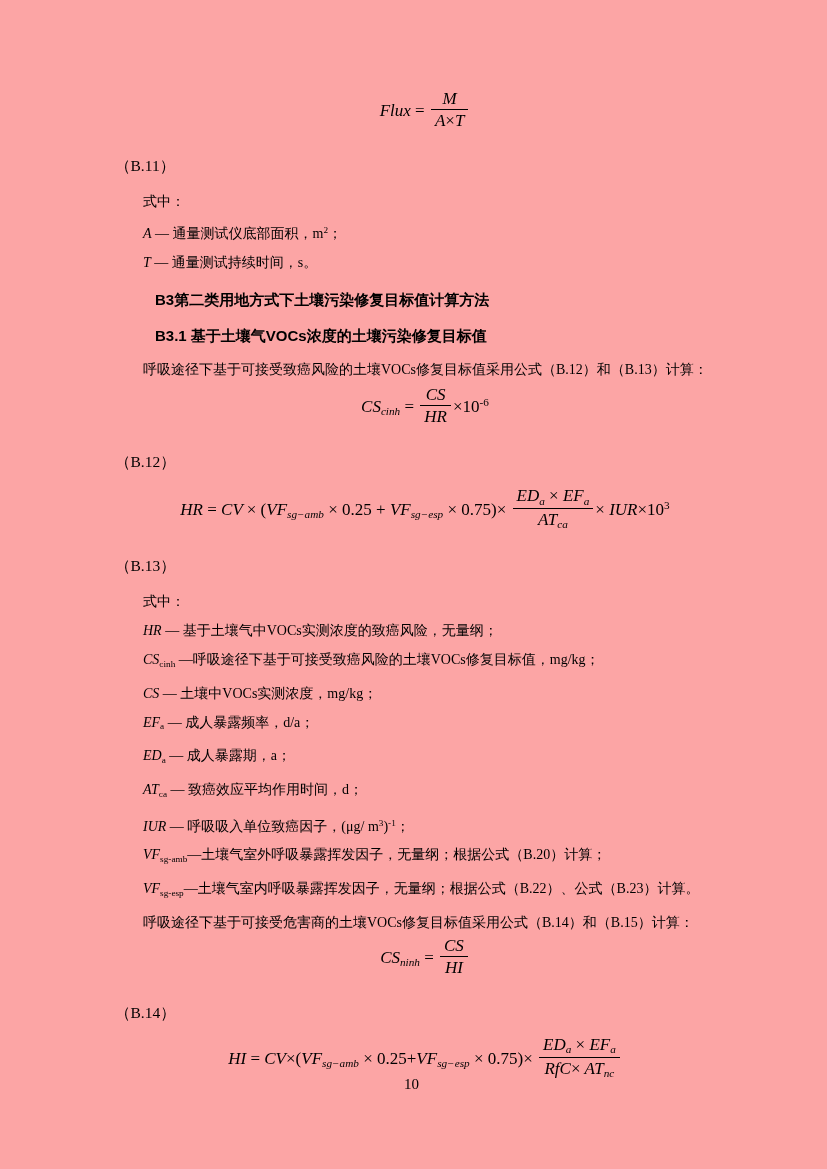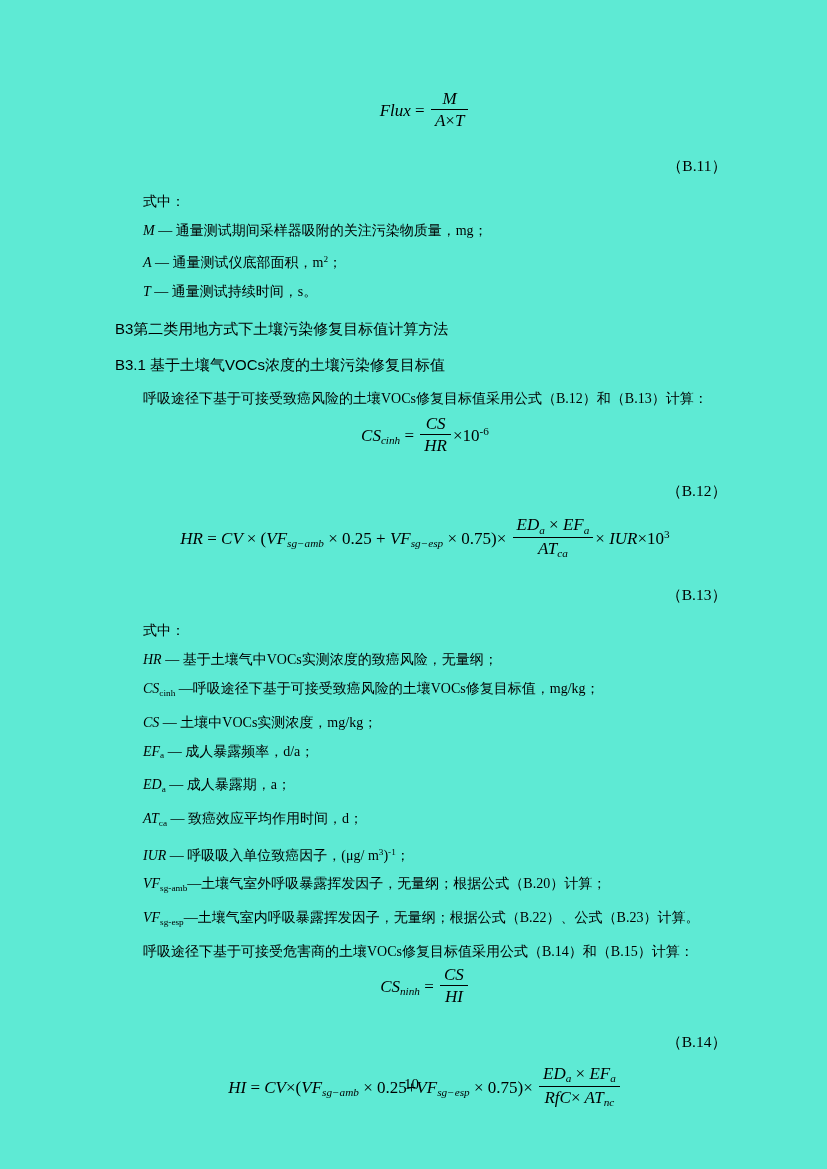--- a/index.html
+++ b/index.html
@@ -8,21 +8,21 @@
     background: #ffffff;
   }
   body {
     font-family: "Liberation Serif", "DejaVu Serif", serif;
     color: #000000;
   }
   .page {
     position: relative;
     width: 827px;
     height: 1169px;
-    background: #5eead4;
+    background: #fca5a5;
     overflow: hidden;
     box-sizing: border-box;
   }
   .content {
     position: absolute;
     left: 115px;
     top: 0;
     width: 620px;
   }
 
@@ -30,24 +30,25 @@
   .body-line {
     font-size: 14px;
     line-height: 29px;
     white-space: nowrap;
   }
   .indent-1 { padding-left: 28px; }   
   .indent-2 { padding-left: 28px; }   
 
   .heading {
     font-family: "Liberation Sans", "DejaVu Sans", sans-serif;
-    font-weight: normal;
+    font-weight: bold;
     font-size: 15px;
     line-height: 30px;
     white-space: nowrap;
+    margin-left: 40px;
   }
 
   
   .eq-block {
     text-align: center;
     font-family: "Liberation Serif", "DejaVu Serif", serif;
   }
   .math {
     display: inline-block;
     font-style: italic;
@@ -84,21 +85,20 @@
   }
   sup {
     font-size: 0.66em;
     vertical-align: 0.52em;
   }
   .body-line sub, .body-line sup { font-style: normal; }
   .it { font-style: italic; }
   .rm { font-style: normal; }
 
   .eq-num {
-    text-align: right;
     font-size: 15.5px;
     line-height: 26px;
     padding-right: 8px;
     white-space: nowrap;
   }
 
   .spacer-sm { height: 8px; }
 
   .page-number {
     position: absolute;
@@ -126,23 +126,20 @@
         </span>
       </span>
     </div>
     <div style="height:20px"></div>
     <div class="eq-num">（B.11）</div>
 
     <div class="spacer-sm"></div>
 
     <div class="body-line indent-1">式中：</div>
 
-    <div class="body-line indent-1">
-      <span class="it">M</span> — 通量测试期间采样器吸附的关注污染物质量，mg；
-    </div>
     <div class="body-line indent-1">
       <span class="it">A</span> — 通量测试仪底部面积，m<sup class="rm">2</sup>；
     </div>
     <div class="body-line indent-1">
       <span class="it">T</span> — 通量测试持续时间，s。
     </div>
 
     <div class="spacer-sm"></div>
 
     <div class="heading">B3第二类用地方式下土壤污染修复目标值计算方法</div>

